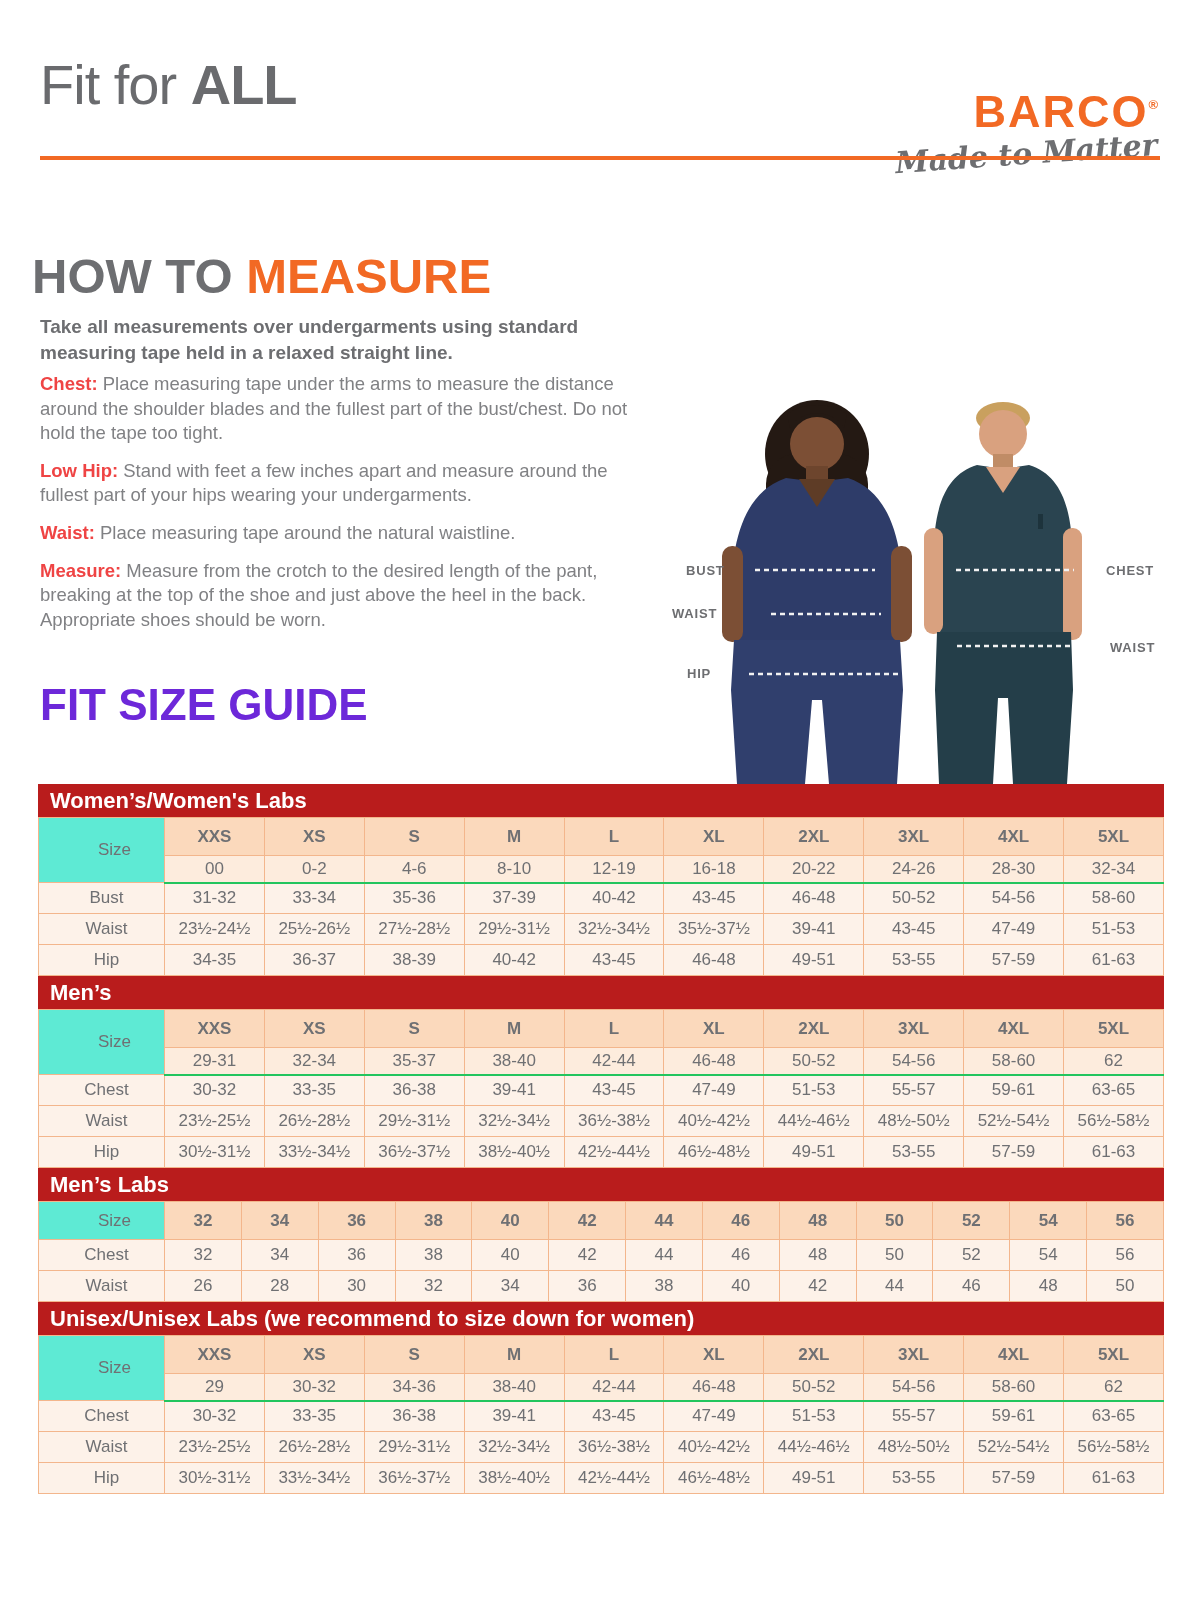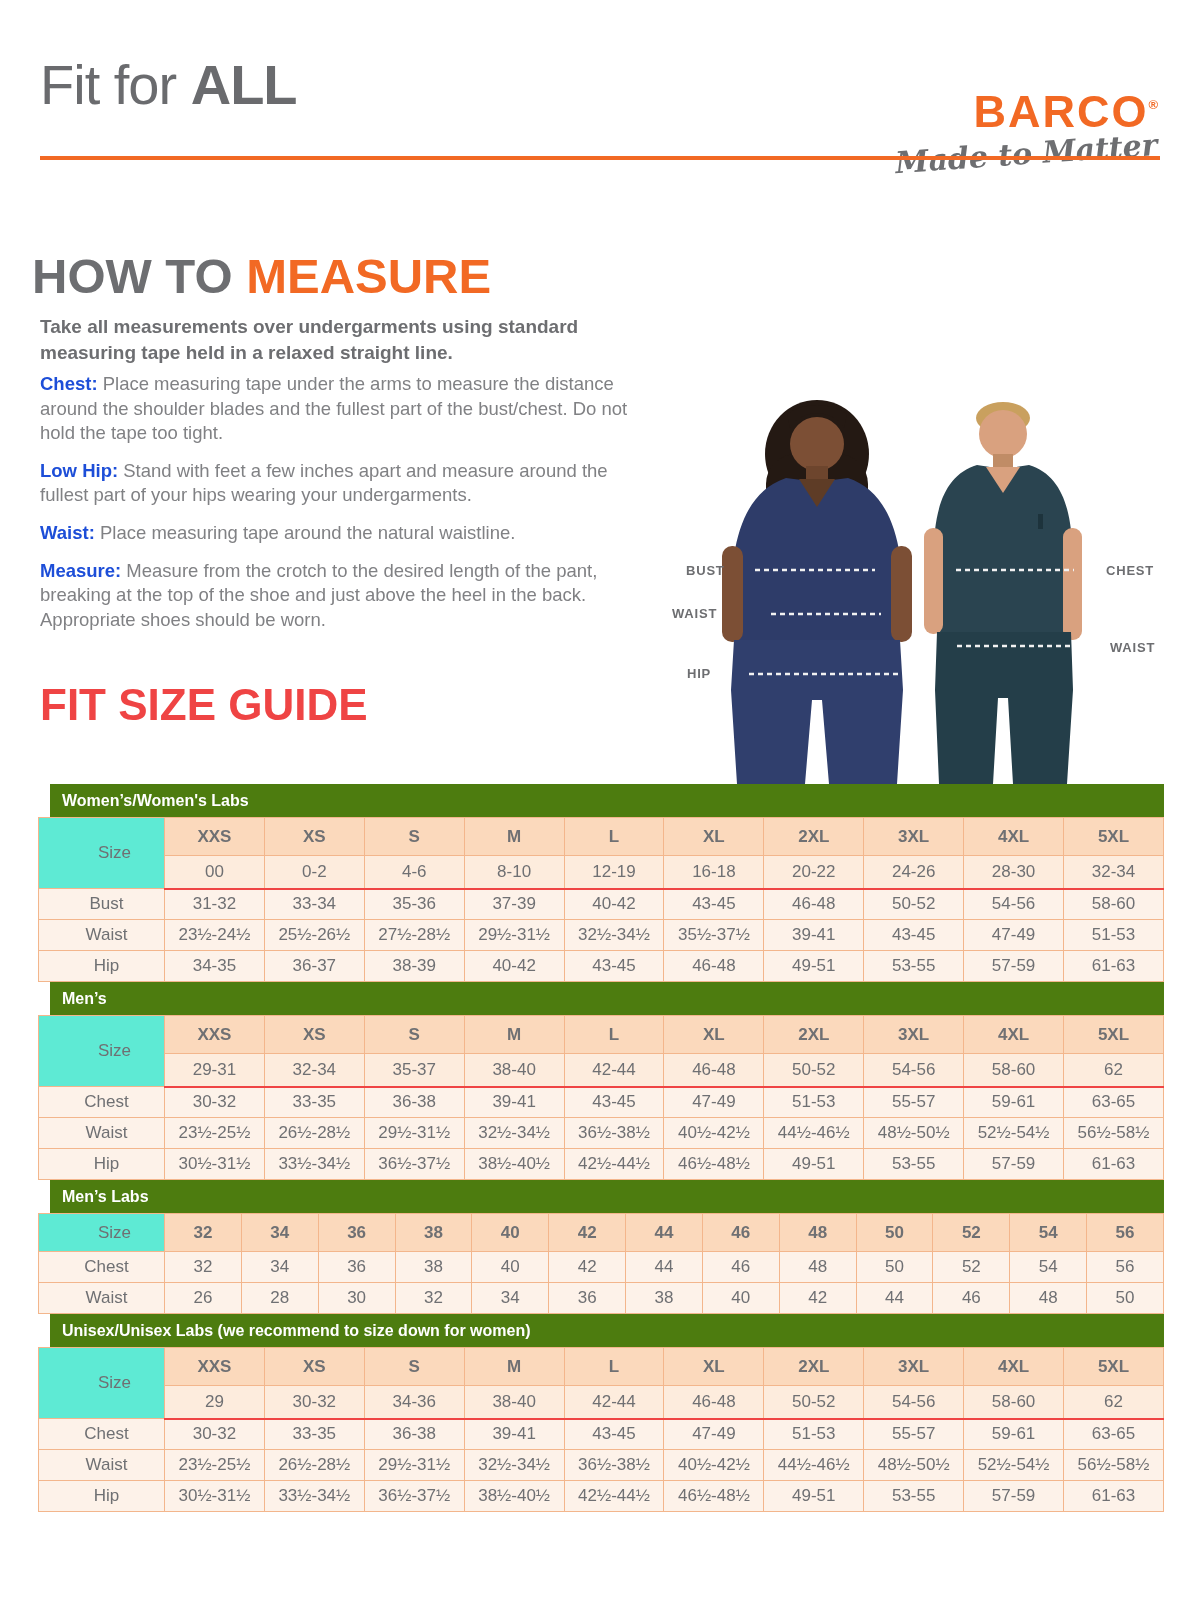--- a/index.html
+++ b/index.html
@@ -20,46 +20,46 @@
     font-weight:700; font-size:30px; color:#6d6e71; transform:rotate(-4deg); margin-top:2px; }
   .title-rule { position:absolute; left:40px; right:40px; top:156px; height:4px; background:#f26924; }
 
   
   .htm-title { position:absolute; left:32px; top:248px; font-size:49px; font-weight:800; color:#6d6e71; }
   .htm-title .orange { color:#f26924; }
   .htm-intro { position:absolute; left:40px; top:314px; width:575px; font-size:19px; font-weight:700;
     color:#6d6e71; line-height:1.35; }
   .htm-items { position:absolute; left:40px; top:372px; width:600px; }
   .htm-item { font-size:18.5px; color:#808184; line-height:1.33; margin-bottom:13px; }
-  .htm-item .lead { color:#1d4ed8; font-weight:700;text-align:right; }
+  .htm-item .lead { color:#ef4444; font-weight:700;text-align:right; }
 
   
   .figure-block { position:absolute; left:650px; top:388px; width:515px; height:396px; }
   .figure-block svg { position:absolute; left:0; top:0; }
   .fig-label { position:absolute; font-size:13px; font-weight:700; color:#6d6e71; letter-spacing:.8px; }
   .lbl-bust  { left:36px;  top:175px; }
   .lbl-waist-l { left:22px; top:218px; }
   .lbl-hip   { left:37px;  top:278px; }
   .lbl-chest { left:456px; top:175px; }
   .lbl-waist-r { left:460px; top:252px; }
 
   
-  .fsg-title { position:absolute; left:40px; top:680px; font-size:44px; font-weight:800; color:#ef4444; }
+  .fsg-title { position:absolute; left:40px; top:680px; font-size:44px; font-weight:800; color:#6d28d9; }
   .fsg-subtitle { position:absolute; left:40px; top:734px; font-size:21px; font-weight:700; color:#6d6e71; }
   .tables { position:absolute; left:38px; top:784px; width:1126px; }
 
-  .t-band { height:33px; line-height:33px; background:#4d7c0f; color:#fff; font-size:16px;
-    font-weight:700; padding-left:12px;margin-left:12px; }
+  .t-band { height:33px; line-height:33px; background:#b91c1c; color:#fff; font-size:22px;
+    font-weight:700; padding-left:12px; }
   table.size-table { width:100%; border-collapse:collapse; table-layout:fixed; }
   table.size-table th, table.size-table td {
     border:1px solid #f3b68c; font-size:17px; color:#6f7073; text-align:center;
     overflow:hidden; white-space:nowrap; }
   th.size-th { width:126px; background:#5eead4; font-weight:400; text-align:left; padding-left:26px; }
   th.col-th { background:#fbd9bc; color:#6d6e71; font-weight:700; height:38px; }
-  tr.sub-row td { background:#fdecdd; height:33px; border-bottom:2px solid #ef4444; }
+  tr.sub-row td { background:#fdecdd; height:27px; border-bottom:2px solid #22c55e; }
   tr.data-row td { background:#fdf2e9; height:31px; }
   td.row-label { text-align:left; padding-left:10px; }
 </style>
 </head>
 <body>
 
 <div class="page">
 
   <div class="main-title">
     <span class="reg-part">Fit for </span><span class="bold-part">ALL</span>

